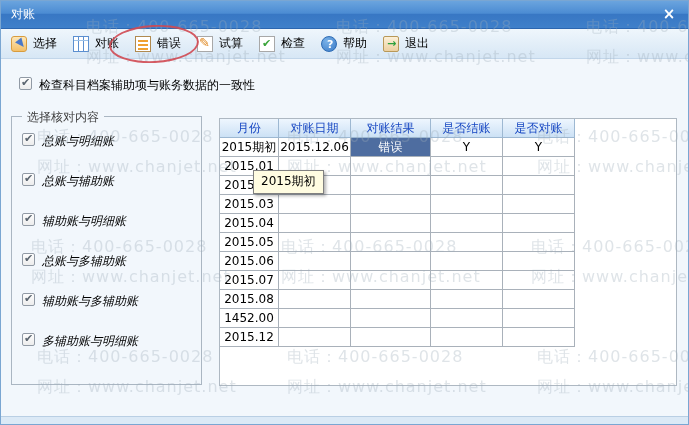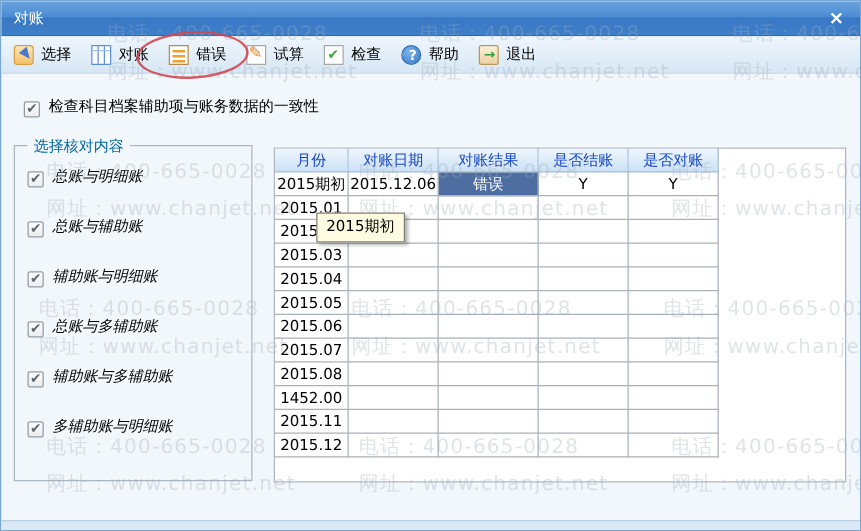--- a/index.html
+++ b/index.html
@@ -56,27 +56,27 @@
   
   .red-ellipse {
     position: absolute; left: 108px; top: 24px; width: 90px; height: 38px;
     border: 2px solid rgba(208, 73, 82, 0.9); border-radius: 50%;
     transform: rotate(-3deg); z-index: 30; pointer-events: none;
   }
   
   .cb { width: 13px; height: 13px; background: linear-gradient(#fdfdfd, #ededed);
     border: 1px solid #919aa5; border-radius: 2px; position: relative; flex: none; cursor: pointer; }
   .cb.checked::after { content: "\2714"; position: absolute; left: 1px; top: -2px; font-size: 11px; color: #5c6670; }
-  .cbrow { display: flex; align-items: flex-end; gap: 7px; font-size: 12px; color: #000; position: absolute; }
+  .cbrow { display: flex; align-items: flex-start; gap: 7px; font-size: 12px; color: #000; position: absolute; }
   .top-check { left: 18px; top: 76px; z-index: 2; }
   
   .groupbox { position: absolute; left: 10px; top: 115px; width: 191px; height: 269px;
     border: 1px solid #aab6c2; z-index: 1; }
   .groupbox .gb-title { position: absolute; top: -8px; left: 10px; background: #f2f7fc;
-    padding: 0 5px; color: #0369a1; font-size: 12px; }
+    padding: 0 5px; color: #404040; font-size: 12px; }
   .gb-opt { left: 10px; font-style: italic; }
   
   .grid-wrap { position: absolute; left: 218px; top: 117px; width: 458px; height: 268px;
     background: #fff; border: 1px solid #aeb8c2; z-index: 1; }
   .trow { display: flex; height: 19px; }
   .tcell { border-right: 1px solid #a9b1ba; border-bottom: 1px solid #a9b1ba;
     font-size: 12px; line-height: 18px; text-align: center; color: #000;
     overflow: hidden; white-space: nowrap; flex: none; }
   .trow.header .tcell { background: linear-gradient(#eef6fe, #cce1f5); color: #1646c2;
     border-right: 1px solid #9db8d2; border-bottom: 1px solid #9db8d2; }
@@ -237,27 +237,20 @@
       </div>
       <div class="trow">
         <div class="tcell" style="width: 59px;">2015.08</div>
         <div class="tcell" style="width: 72px;"></div>
         <div class="tcell" style="width: 80px;"></div>
         <div class="tcell" style="width: 72px;"></div>
         <div class="tcell" style="width: 72px;"></div>
       </div>
       <div class="trow">
         <div class="tcell" style="width: 59px;">1452.00</div>
-        <div class="tcell" style="width: 72px;"></div>
-        <div class="tcell" style="width: 80px;"></div>
-        <div class="tcell" style="width: 72px;"></div>
-        <div class="tcell" style="width: 72px;"></div>
-      </div>
-      <div class="trow">
-        <div class="tcell" style="width: 59px;">2015.11</div>
         <div class="tcell" style="width: 72px;"></div>
         <div class="tcell" style="width: 80px;"></div>
         <div class="tcell" style="width: 72px;"></div>
         <div class="tcell" style="width: 72px;"></div>
       </div>
       <div class="trow">
         <div class="tcell" style="width: 59px;">2015.12</div>
         <div class="tcell" style="width: 72px;"></div>
         <div class="tcell" style="width: 80px;"></div>
         <div class="tcell" style="width: 72px;"></div>

